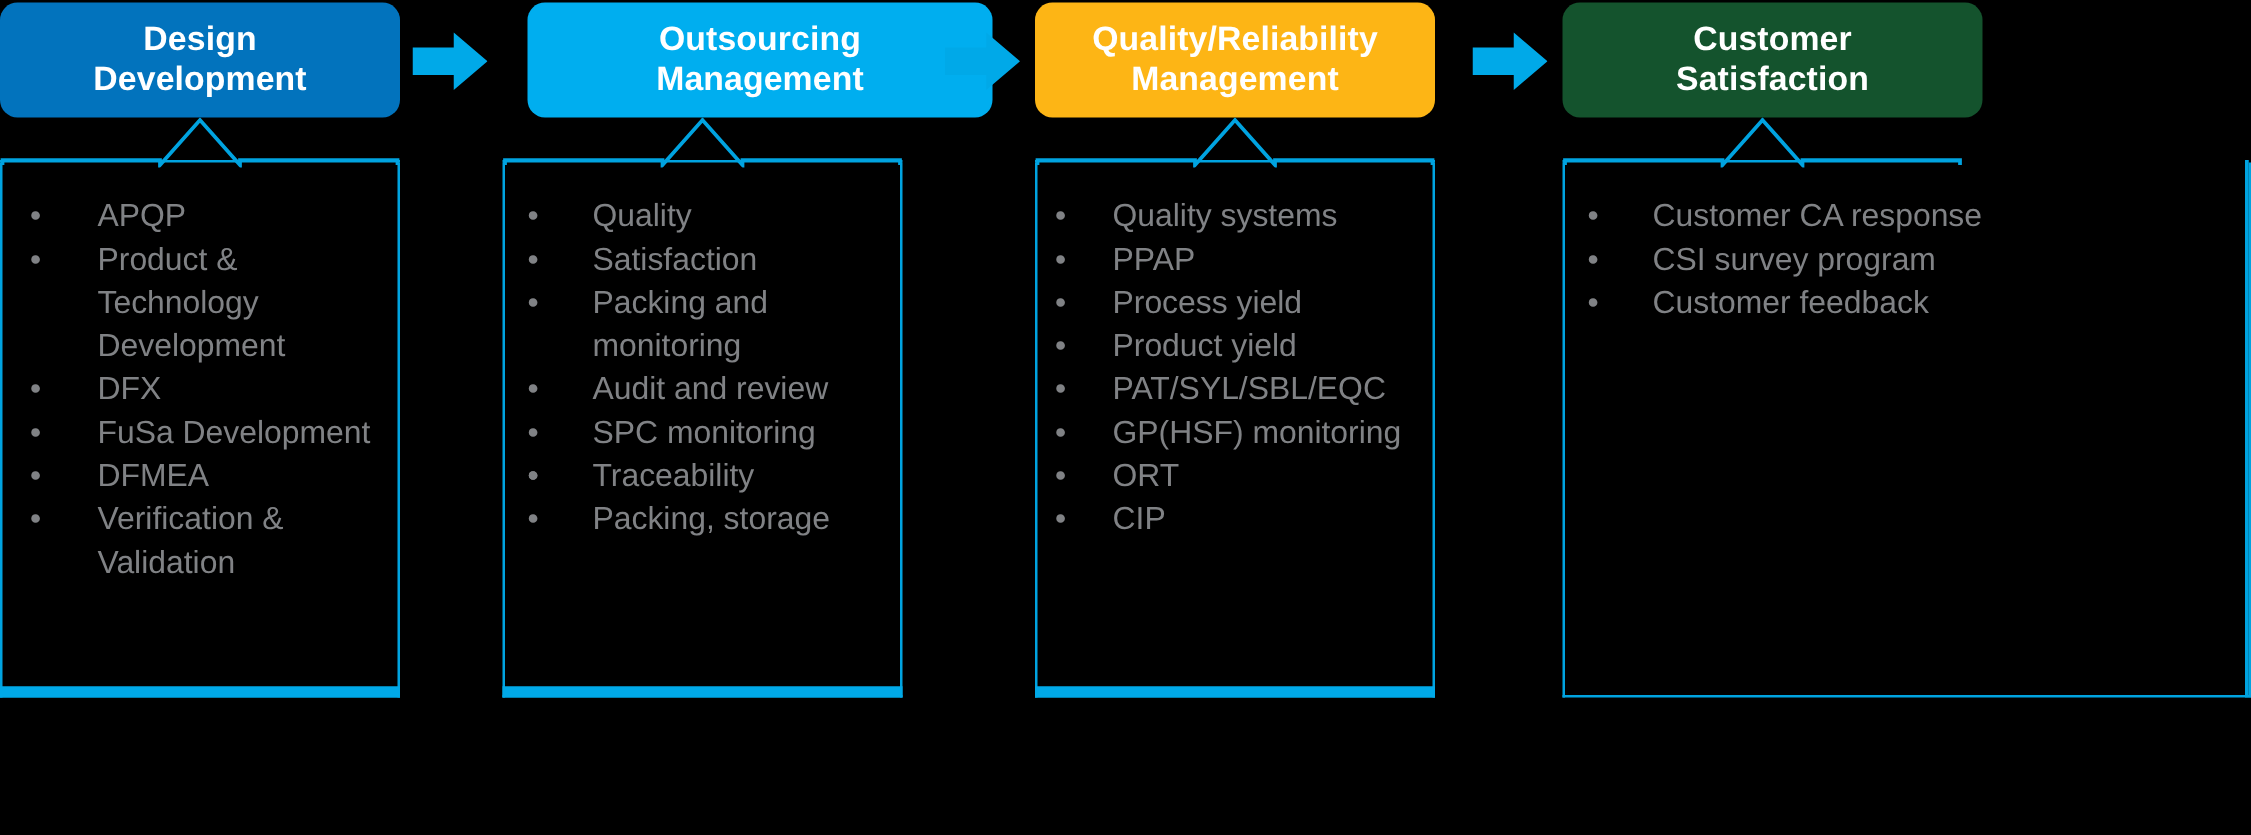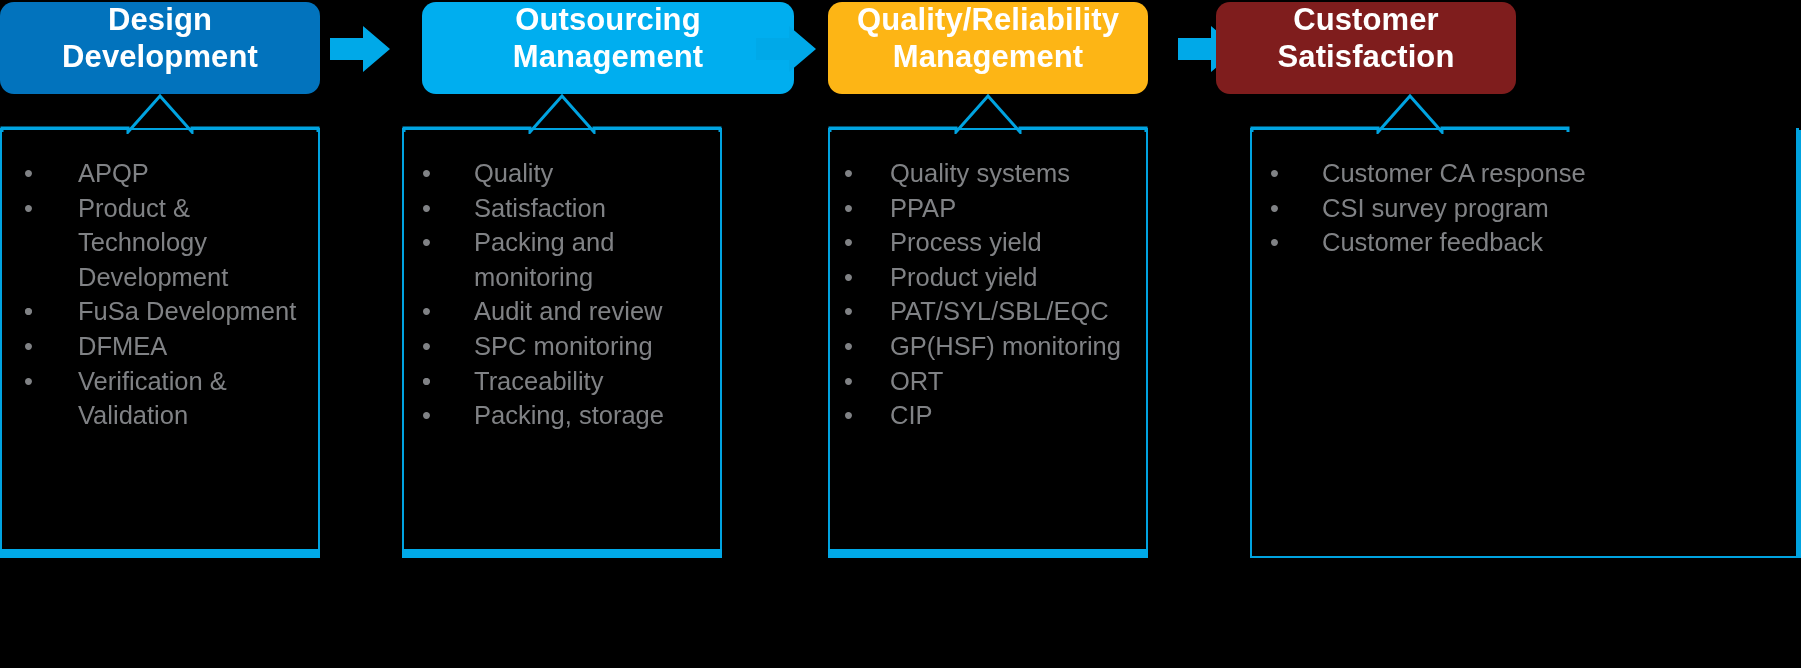--- a/index.html
+++ b/index.html
@@ -5,23 +5,23 @@
   html,body{margin:0;padding:0;background:#000;}
   body{width:1801px;height:668px;overflow:hidden;
        font-family:"Liberation Sans", sans-serif;}
 
   #stage{position:relative;width:1801px;height:668px;background:#000;}
 
   
   .hdr{
     position:absolute;top:2px;height:92px;
     border-radius:14px;
-    display:flex;justify-content:center;
+    display:flex;align-items:center;justify-content:center;
     text-align:center;
-    color:#ffffff;font-weight:bold;font-size:31px;line-height:1.18;
+    color:#ffffff;font-weight:bold;font-size:27px;line-height:1.18;
     letter-spacing:.1px;
     padding:0 6px;box-sizing:border-box;
   }
   .hdr span{display:block;}
 
   
   .bigarrow{position:absolute;top:24px;width:60px;height:50px;}
 
   
   .brace{position:absolute;top:94px;height:40px;}
@@ -81,20 +81,21 @@
       <li style="padding-left:64px;">
         <span class="bullet" style="left:22px;">•</span>
         <span class="txt">APQP</span>
       </li>
       <li style="padding-left:64px;">
         <span class="bullet" style="left:22px;">•</span>
         <span class="txt">Product &amp; Technology Development</span>
       </li>
       <li style="padding-left:64px;">
         <span class="bullet" style="left:22px;">•</span>
+        <span class="txt">DFX</span>
       </li>
       <li style="padding-left:64px;">
         <span class="bullet" style="left:22px;">•</span>
         <span class="txt">FuSa Development</span>
       </li>
       <li style="padding-left:64px;">
         <span class="bullet" style="left:22px;">•</span>
         <span class="txt">DFMEA</span>
       </li>
       <li style="padding-left:64px;">
@@ -209,21 +210,21 @@
         <span class="txt">CIP</span>
       </li>
     </ul>
     <div class="botbar"></div>
   </div>
 
   <svg class="bigarrow" style="left:1178px;" viewBox="0 0 60 50">
     <path d="M0,14 L33,14 L33,2 L60,25 L33,48 L33,36 L0,36 Z" fill="#00a9e8"></path>
   </svg>
 
-  <div class="hdr" style="left:1216px;width:300px;background:#7f1d1d;">
+  <div class="hdr" style="left:1250px;width:336px;background:#14532d;">
     <div>
       <span>Customer</span>
       <span>Satisfaction</span>
     </div>
   </div>
 
   <svg class="brace" style="left:1250px;width:320px;" viewBox="0 0 320 40" preserveAspectRatio="none">
     <path d="M2,38 L2,34 L128,34 L128,38 L160,2 L192,38 L192,34 L318,34 L318,38" fill="none" stroke="#00a3e0" stroke-width="3"></path>
   </svg>
 

